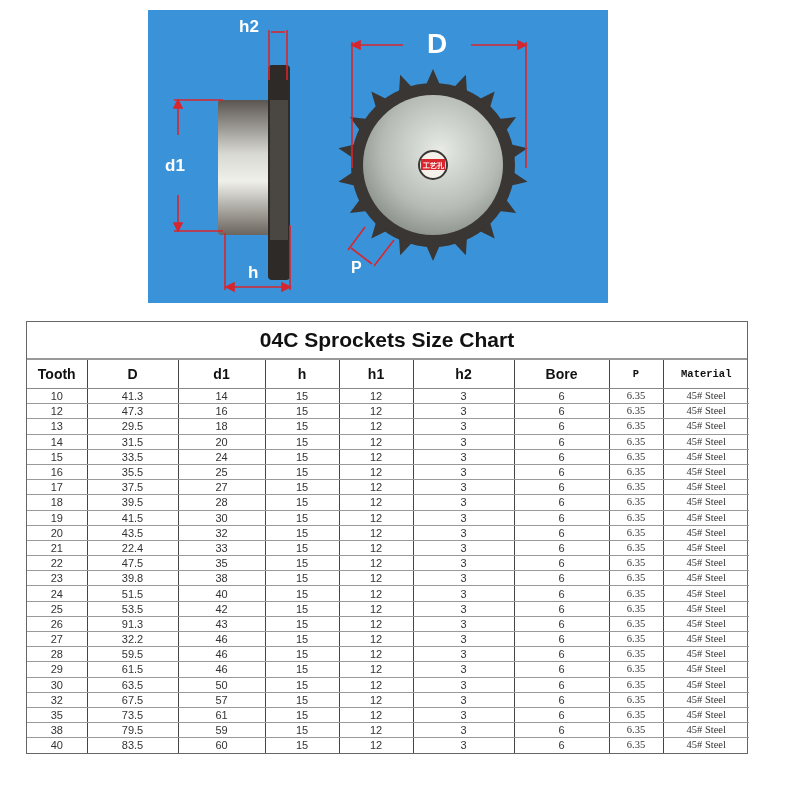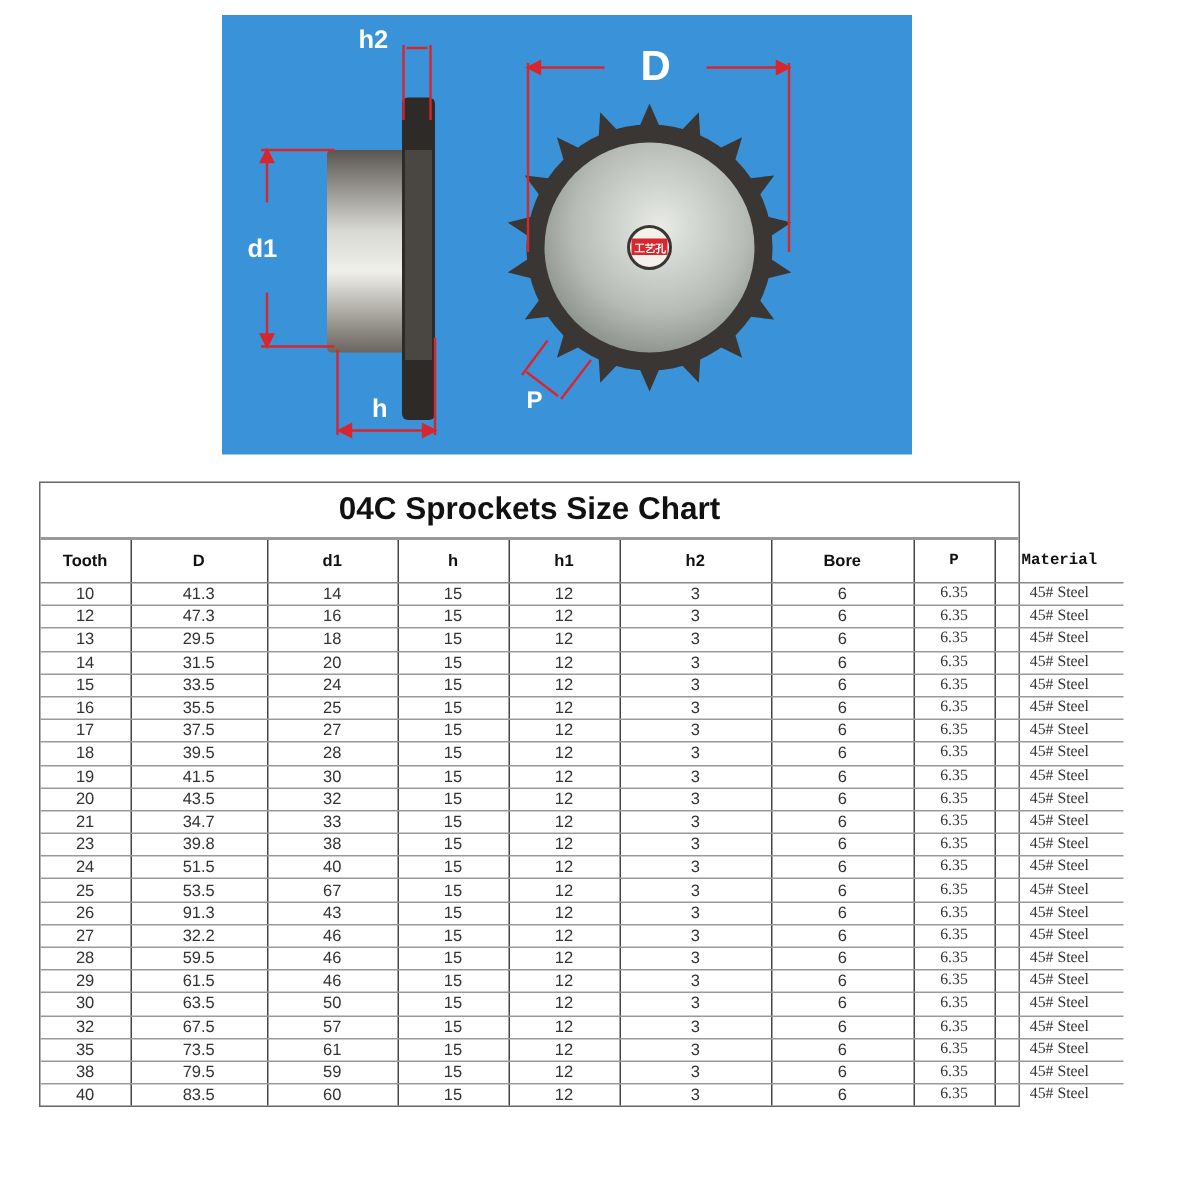--- a/index.html
+++ b/index.html
@@ -1,23 +1,23 @@
 <!DOCTYPE html>
 <html><head>
 <meta charset="utf-8">
 <style>
   html, body { margin:0; padding:0; background:#ffffff; }
   body { width:800px; height:800px; position:relative; overflow:hidden; font-family:"Liberation Sans", sans-serif; }
   .photo { position:absolute; left:148px; top:10px; width:460px; height:293px; background:#3a93d9; overflow:hidden; }
   .photo svg { position:absolute; left:0; top:0; }
   .lbl { position:absolute; color:#ffffff; font-family:"Liberation Sans", sans-serif; font-weight:bold; }
-  .chart { position:absolute; left:26px; top:321px; width:654px; border:1px solid #666; box-sizing:border-box; }
+  .chart { position:absolute; left:26px; top:321px; width:722px; border:1px solid #666; box-sizing:border-box; }
   .title-row { height:36px; border-bottom:2px solid #999; display:flex; align-items:center; justify-content:center; font-size:21px; font-weight:bold; color:#111; }
   table { border-collapse:collapse; width:100%; table-layout:fixed; }
-  th { height:28px; font-size:11px; font-weight:bold; color:#111; border-right:1px solid #444; border-bottom:1px solid #888; padding:0; }
+  th { height:28px; font-size:14px; font-weight:bold; color:#111; border-right:1px solid #444; border-bottom:1px solid #888; padding:0; }
   td { height:14.2px; font-size:11px; color:#333; border-right:1px solid #444; border-bottom:1px solid #999; text-align:center; padding:0; line-height:14px; }
   th:last-child, td:last-child { border-right:none; }
   .mono { font-family:Liberation Serif, serif; font-size:10.5px; }
   th.mono { font-family:"Liberation Mono", monospace; }
   tr:last-child td { border-bottom:none; }
 </style>
 </head>
 <body>
 
 <div class="photo">
@@ -239,22 +239,33 @@
           <td>32</td>
           <td>15</td>
           <td>12</td>
           <td>3</td>
           <td>6</td>
           <td class="mono">6.35</td>
           <td class="mono">45# Steel</td>
         </tr>
         <tr>
           <td>21</td>
-          <td>34.7</td>
+          <td>22.4</td>
           <td>33</td>
+          <td>15</td>
+          <td>12</td>
+          <td>3</td>
+          <td>6</td>
+          <td class="mono">6.35</td>
+          <td class="mono">45# Steel</td>
+        </tr>
+        <tr>
+          <td>22</td>
+          <td>47.5</td>
+          <td>35</td>
           <td>15</td>
           <td>12</td>
           <td>3</td>
           <td>6</td>
           <td class="mono">6.35</td>
           <td class="mono">45# Steel</td>
         </tr>
         <tr>
           <td>23</td>
           <td>39.8</td>
@@ -273,21 +284,21 @@
           <td>15</td>
           <td>12</td>
           <td>3</td>
           <td>6</td>
           <td class="mono">6.35</td>
           <td class="mono">45# Steel</td>
         </tr>
         <tr>
           <td>25</td>
           <td>53.5</td>
-          <td>67</td>
+          <td>42</td>
           <td>15</td>
           <td>12</td>
           <td>3</td>
           <td>6</td>
           <td class="mono">6.35</td>
           <td class="mono">45# Steel</td>
         </tr>
         <tr>
           <td>26</td>
           <td>91.3</td>

